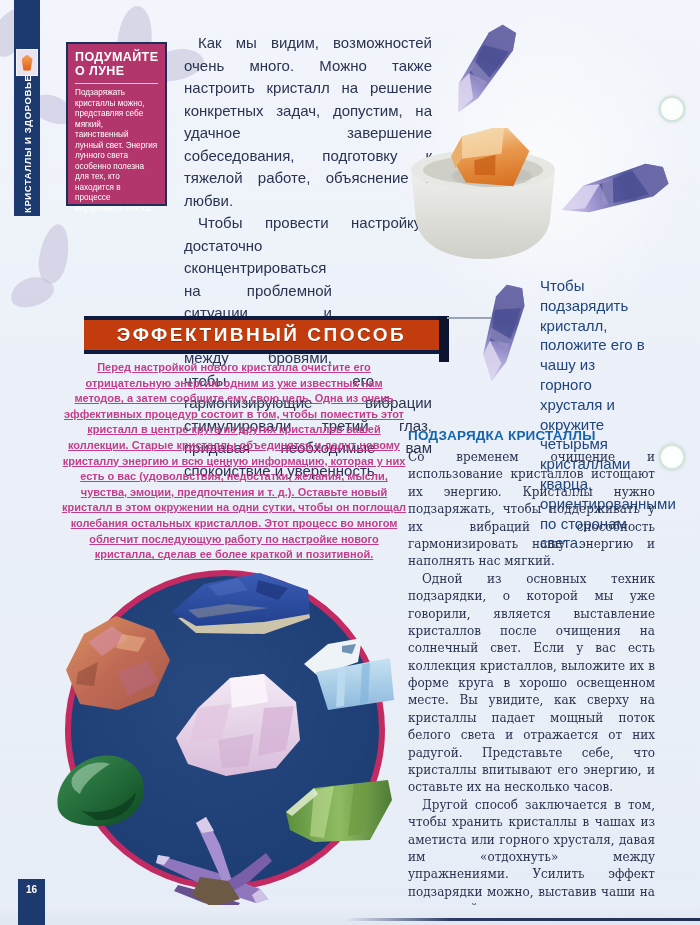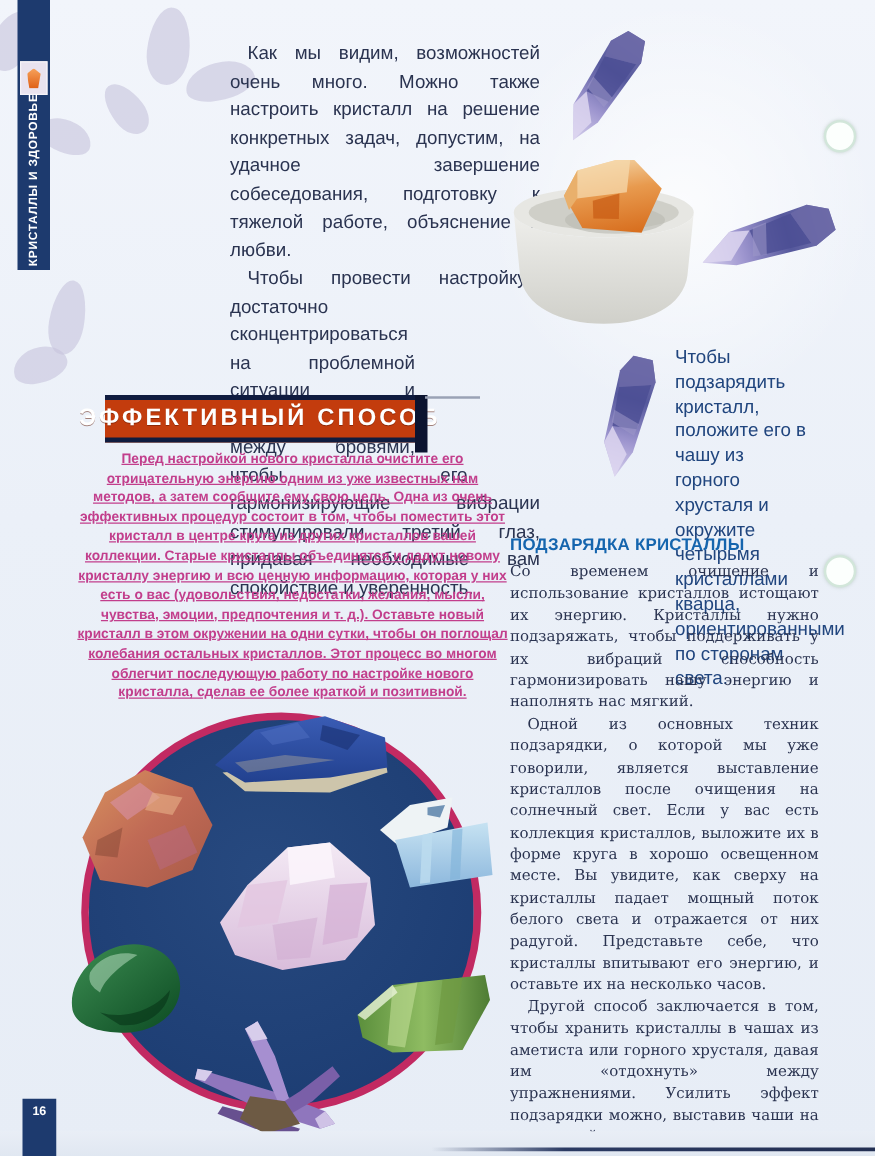--- a/index.html
+++ b/index.html
@@ -35,21 +35,21 @@
   .intro p{margin:0;text-indent:14px;}
   .sp1{float:right;width:8px;height:36px;}
   .sp2{float:right;clear:right;width:100px;height:108px;}
   .sp3{float:right;clear:right;width:58px;height:18px;}
 
   
   .caption{position:absolute;left:540px;top:276px;width:106px;font-size:15px;line-height:1.32;
            color:#20457e;}
 
   
-  .banner{position:absolute;left:84px;top:316px;width:248px;height:38px;background:#c33c0d;
+  .banner{position:absolute;left:84px;top:316px;width:355px;height:38px;background:#c33c0d;
           border-top:4px solid #101c3f;border-bottom:4px solid #101c3f;box-sizing:border-box;
           display:flex;align-items:center;justify-content:center;}
   .banner-label{color:#fff;font-size:19px;font-weight:bold;letter-spacing:2.5px;white-space:nowrap;
                 text-shadow:0 1px 0 rgba(90,20,0,.5);}
   .banner-tab{position:absolute;right:-10px;top:-4px;width:10px;height:46px;background:#0c1430;}
   .banner-ext{position:absolute;right:-52px;top:-3px;width:44px;height:2px;background:#9aa2b5;}
 
   
   .magenta{position:absolute;left:60px;top:360px;width:348px;text-align:center;color:#c23e8c;
            font-size:11px;font-weight:bold;line-height:1.42;text-decoration:underline;}
@@ -143,20 +143,25 @@
     <div class="petal" style="left:40px;top:224px;width:28px;height:60px;transform:rotate(10deg)"></div>
     <div class="petal" style="left:10px;top:278px;width:44px;height:28px;transform:rotate(-18deg)"></div>
   </div>
 
   <div class="sidebar-bar"></div>
   <div class="sidebar-chip">
     <div class="chip-gem"></div>
   </div>
   <div class="vlabel">КРИСТАЛЛЫ И ЗДОРОВЬЕ</div>
 
+  <div class="moon-box">
+    <div class="moon-title">ПОДУМАЙТЕ О ЛУНЕ</div>
+    <div class="moon-hr"></div>
+    <div class="moon-body">Подзаряжать кристаллы можно, представляя себе мягкий, таинственный лунный свет. Энергия лунного света особенно полезна для тех, кто находится в процессе внутреннего поиска.</div>
+  </div>
 
   <div class="intro">
     <p>Как мы видим, возможностей очень много. Можно также настроить кристалл на решение конкретных задач, допустим, на удачное завершение собеседования, подготовку к тяжелой работе, объяснение в любви.</p>
     <p><span class="sp1"></span><span class="sp2"></span><span class="sp3"></span><span>Чтобы провести настройку, достаточно сконцентрироваться на проблемной ситуации и поместить кристалл между бровями, чтобы его гармонизирующие вибрации стимулировали третий глаз, придавая необходимые вам спокойствие и уверенность.</span></p>
   </div>
 
   <div class="abs" style="left:432px;top:53px;width:100px;height:33px;transform:rotate(-56deg);">
     <svg width="100" height="33" viewBox="0 0 140 46">
       <polygon points="2,29 36,7 118,2 138,12 139,34 116,44 34,41" fill="url(#gAme)"></polygon>
       <polygon points="2,29 36,7 56,11 30,35" fill="#ddd6f0" opacity=".85"></polygon>

